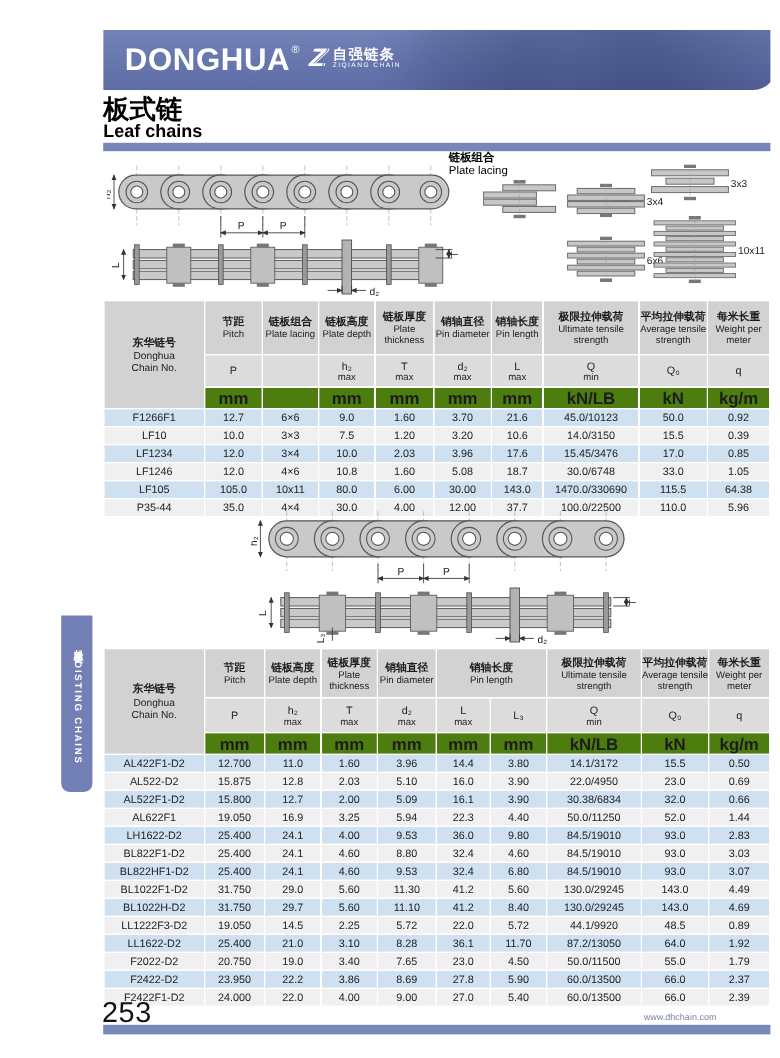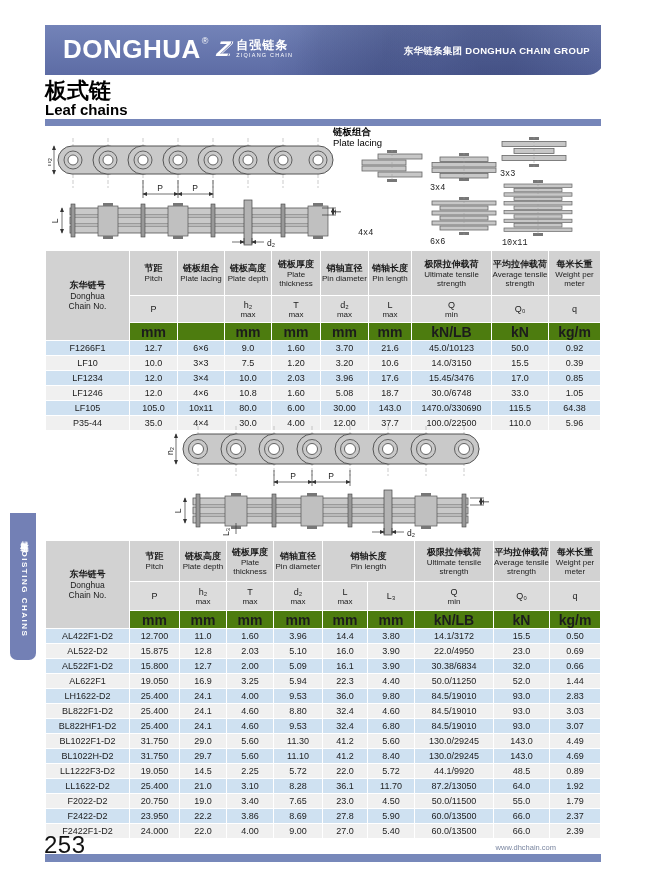--- a/index.html
+++ b/index.html
@@ -1,17 +1,17 @@
 <!DOCTYPE html>
 <html><head>
 <meta charset="utf-8">
 <style>
   html,body{margin:0;padding:0;background:#fff;}
   .page{position:relative;width:601px;height:882px;background:#fff;overflow:hidden;
-        font-family:"Liberation Sans","DejaVu Sans",sans-serif;color:#1c1c1c;}
+        font-family:"Liberation Sans","DejaVu Sans",sans-serif;color:#1c1c1c;margin-left:41px;}
 
   
   .header-bar{position:absolute;left:45px;top:25px;width:560px;height:50px;
     border-radius:0 0 18px 0;
     background:
       radial-gradient(circle at 72% 85%, rgba(25,35,80,.22) 0 16%, transparent 38%),
       radial-gradient(circle at 88% 25%, rgba(25,35,80,.18) 0 13%, transparent 32%),
       radial-gradient(circle at 55% 45%, rgba(25,35,80,.12) 0 11%, transparent 28%),
       linear-gradient(#7383b8,#5d6ca5);}
   .brand{position:absolute;left:18px;top:9px;display:flex;align-items:flex-start;}
@@ -28,21 +28,21 @@
   .title-cn{position:absolute;left:45px;top:76px;font-size:22px;font-weight:bold;color:#000;}
   .title-en{position:absolute;left:45px;top:101px;font-size:15px;font-weight:bold;color:#000;}
   .title-rule{position:absolute;left:45px;top:119px;width:560px;height:7px;background:#7686b9;}
 
   
   .diagram{position:absolute;}
   .chain-svg text{font-size:8.5px;fill:#222;font-family:"Liberation Sans","DejaVu Sans",sans-serif;}
   .lacing-label{position:absolute;left:333px;top:126px;line-height:11px;}
   .lacing-label .cnl{font-size:9.5px;font-weight:bold;color:#000;}
   .lacing-label .enl{font-size:9.5px;color:#000;}
-  .lace{position:absolute;display:flex;flex-direction:column;align-items:flex-start;font-family:Liberation Mono, monospace;}
+  .lace{position:absolute;display:flex;flex-direction:row;align-items:center;}
   .lace .lab{font-size:8.5px;color:#222;margin-top:2px;}
 
   
   .spec-table{position:absolute;left:45px;border-collapse:collapse;table-layout:fixed;width:555px;}
   .spec-table th,.spec-table td{border:1px solid #fff;text-align:center;vertical-align:middle;
       padding:0;overflow:hidden;}
   .t1{top:250px;} .t2{top:540px;}
   .h-names th{background:#d2d2d2;font-weight:normal;}
   .t1 .h-names th{height:44px;} .t2 .h-names th{height:40px;}
   .h-names .cn{font-size:9px;font-weight:bold;line-height:11px;}
@@ -78,21 +78,20 @@
   <div class="header-bar">
     <div class="brand">
       <span class="brand-name">DONGHUA</span>
       <span class="brand-reg">®</span>
       <span class="zmark">Z</span>
       <span class="zsub">
         <span class="zsub-cn">自强链条</span>
         <span class="zsub-en">ZIQIANG CHAIN</span>
       </span>
     </div>
-    <div class="group-text">东华链条集团  DONGHUA CHAIN GROUP</div>
   </div>
 
   <div class="title-cn">板式链</div>
   <div class="title-en">Leaf chains</div>
   <div class="title-rule"></div>
 
   <div class="diagram" style="left:48px;top:134px;">
     <svg class="chain-svg" width="295" height="114" viewBox="0 0 295 114">
       <defs>
         <marker id="ms1" markerWidth="7" markerHeight="6" refX="1" refY="3" orient="auto">

